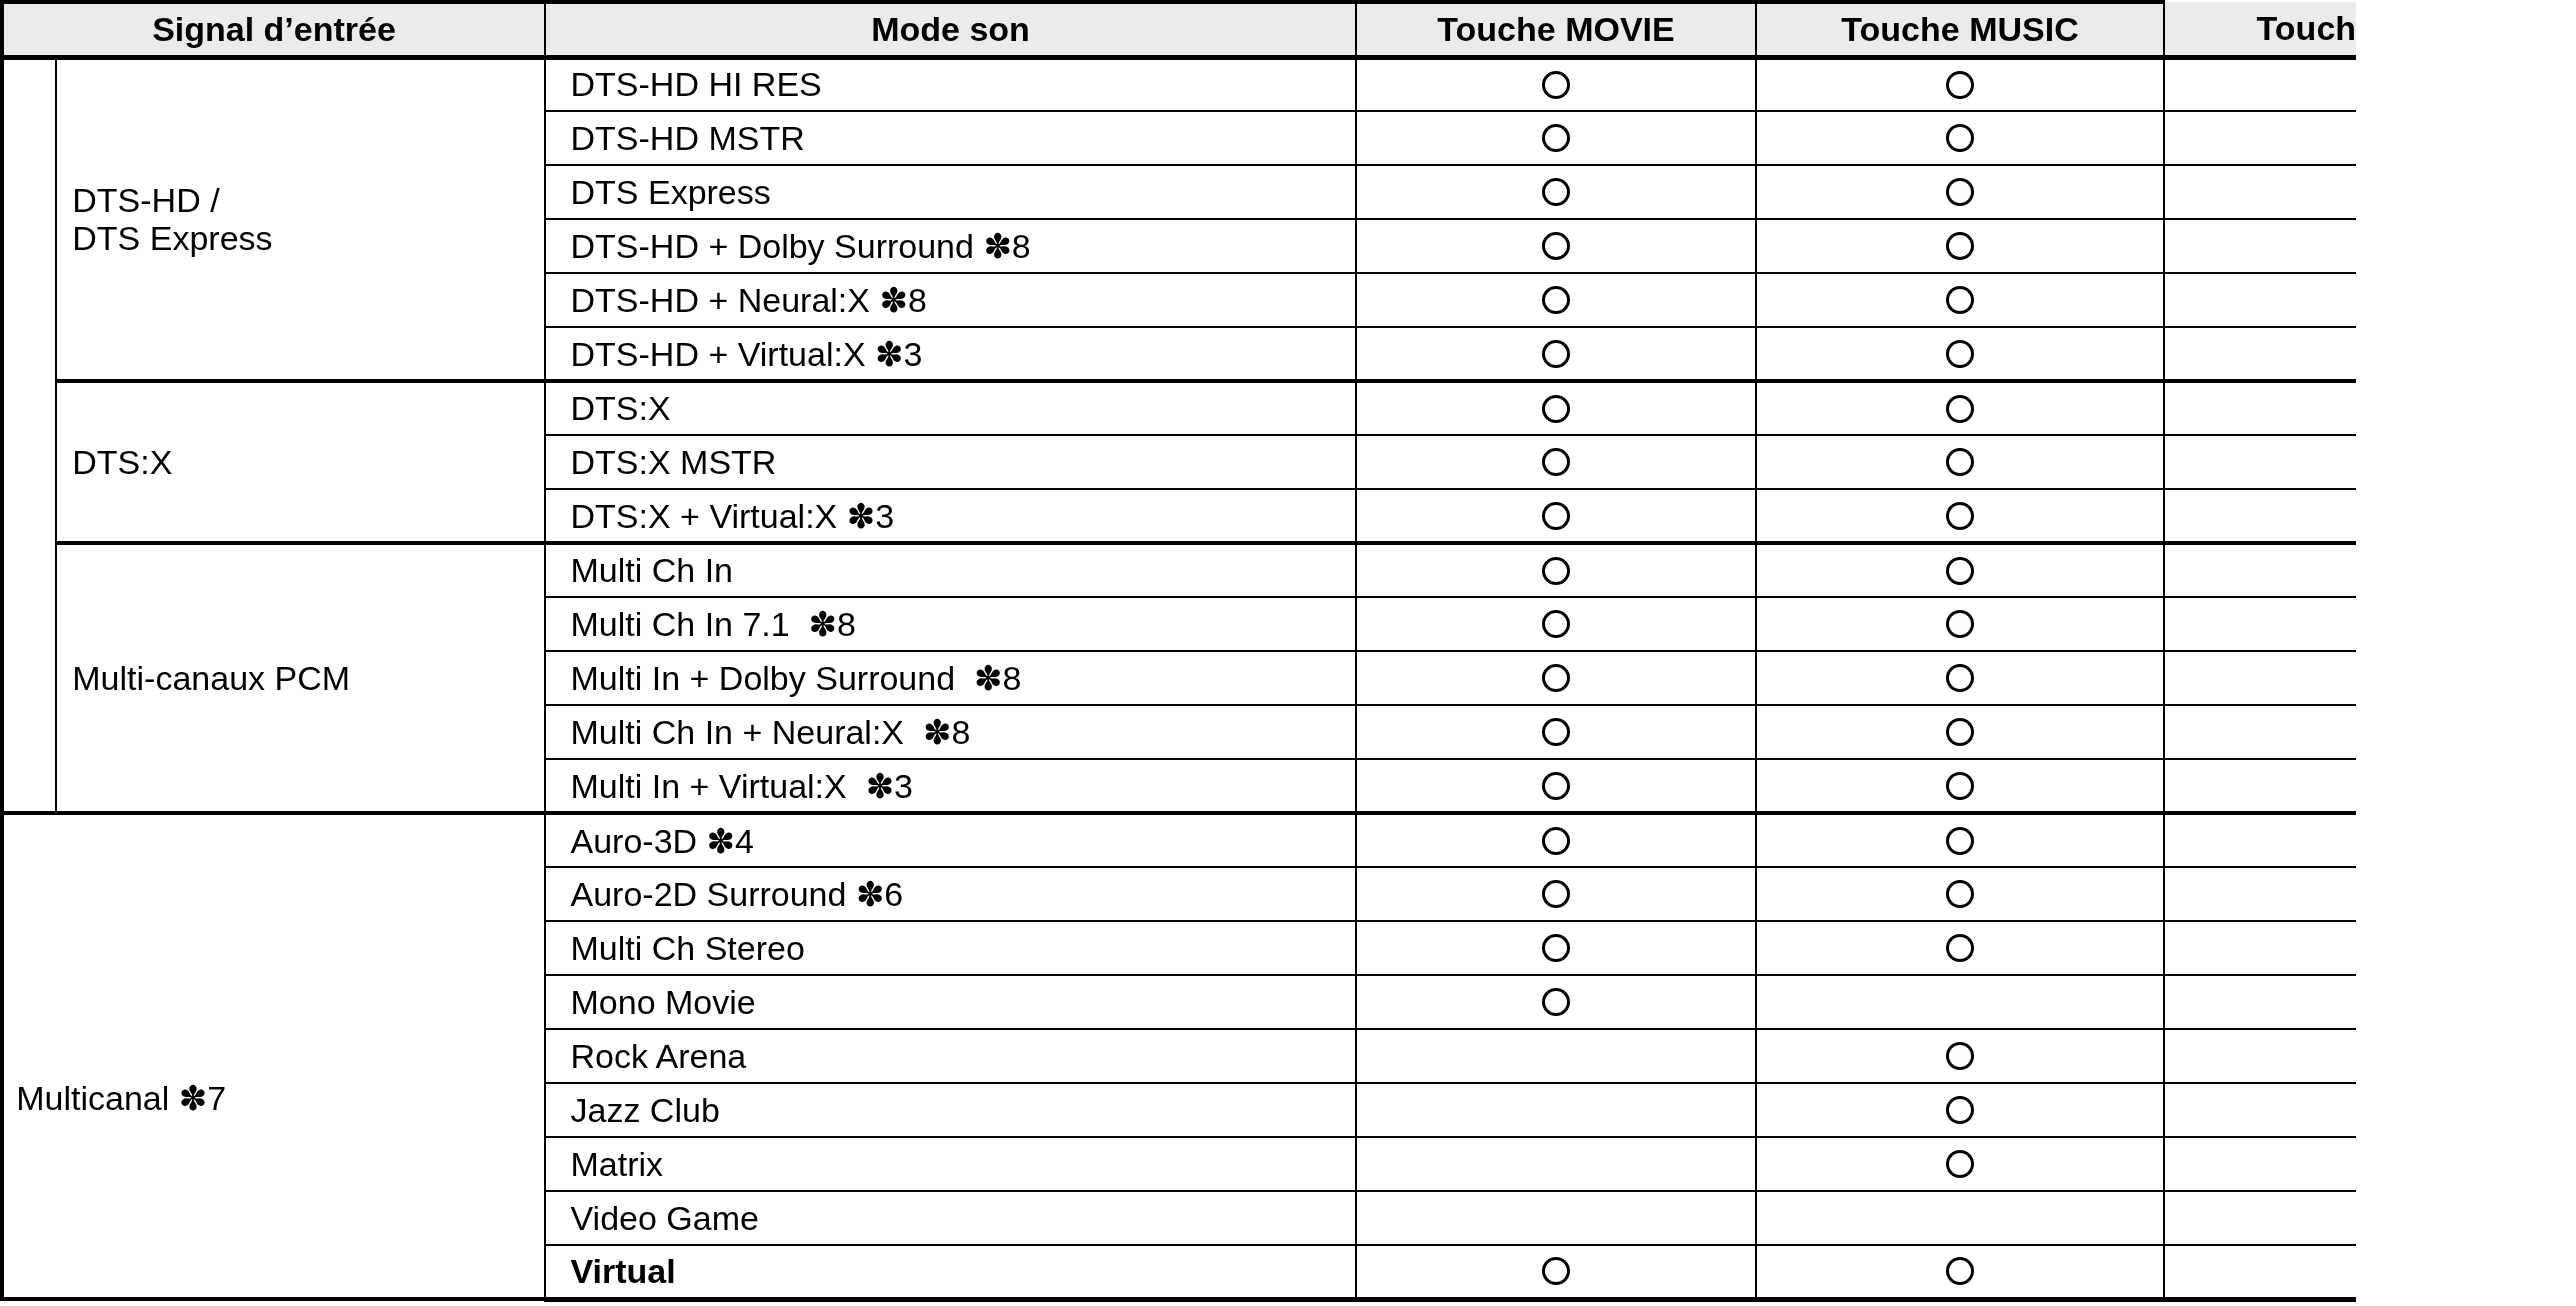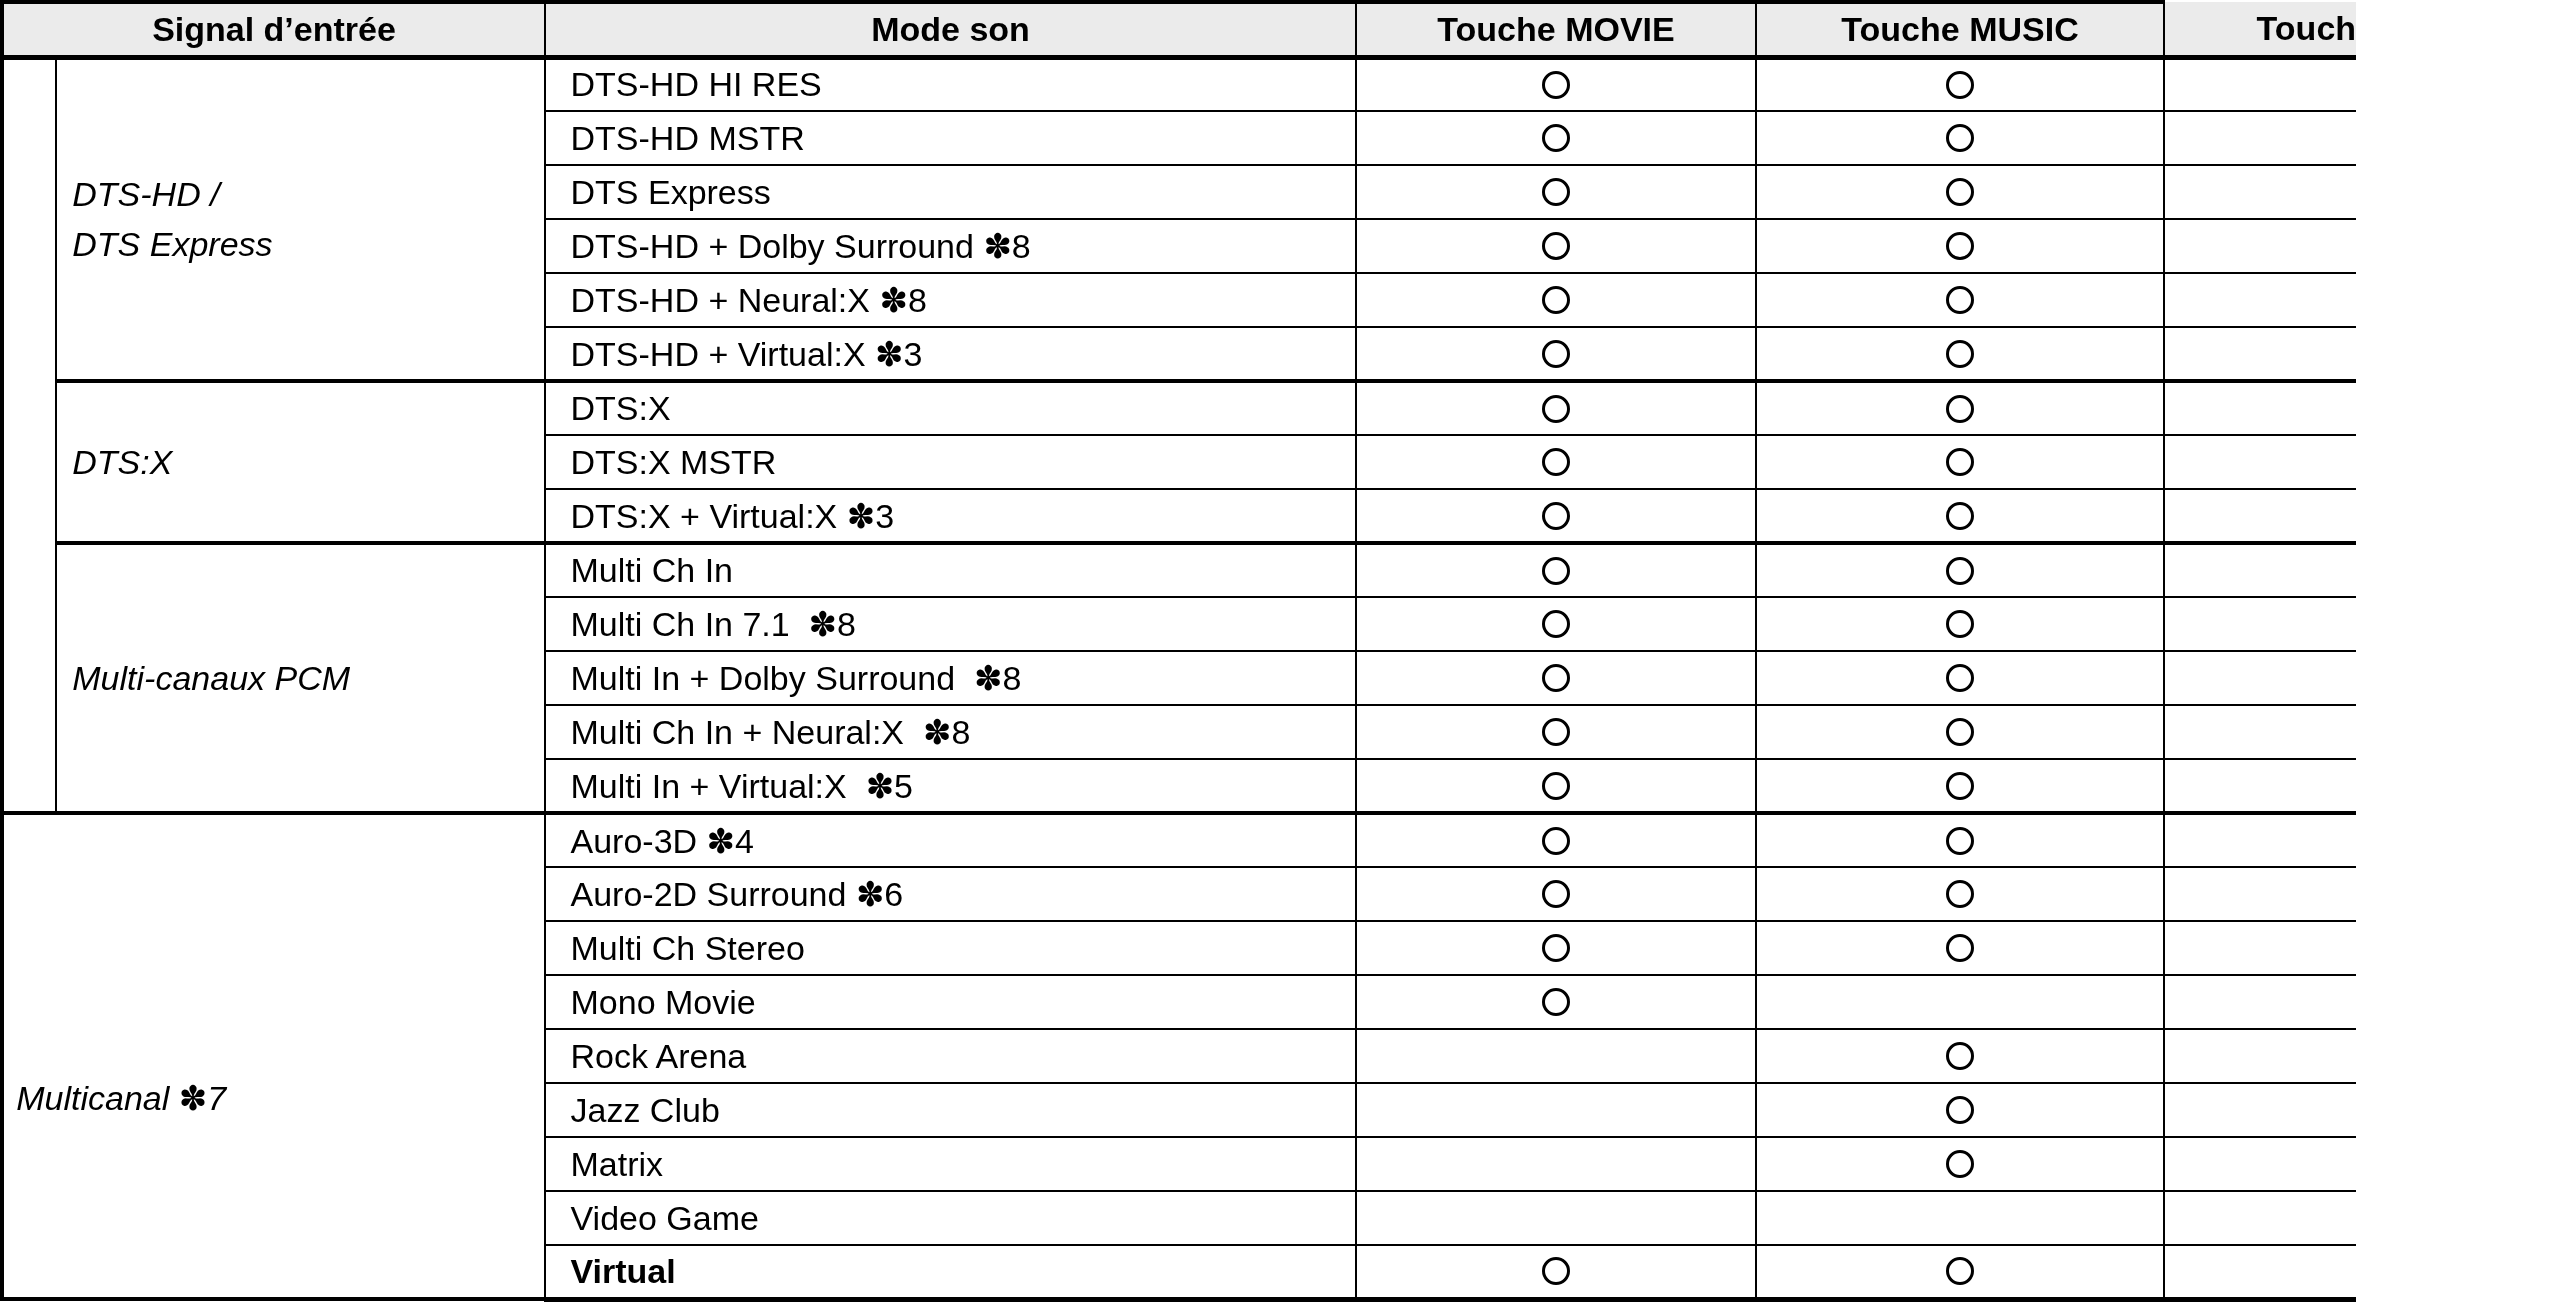--- a/index.html
+++ b/index.html
@@ -31,21 +31,21 @@
 
   td.strip { border-bottom: 4.6px solid #000; }
 
   td.groupcell {
     font-size: 34px;
     text-align: left;
     vertical-align: middle;
     padding-left: 15.3px;
     border-bottom: 4.6px solid #000;
   }
-  .glabel { white-space: pre-line; line-height: 50px; display: inline-block; font-style: italic; }
+  .glabel { white-space: pre-line; line-height: 38px; display: inline-block; }
 
   td.multicanal { padding-left: 12.2px; }
   td.multicanal .glabel { position: relative; top: 42px; }
 
   td.mode {
     font-size: 34px;
     text-align: left;
     vertical-align: middle;
     padding-left: 24.5px;
     white-space: pre;
@@ -166,21 +166,21 @@
           <td class="mark"><span class="circle"></span></td>
           <td class="mark col-last"><span class="circle"></span></td>
         </tr>
         <tr>
           <td class="mode">Multi Ch In + Neural:X  ✽8</td>
           <td class="mark"><span class="circle"></span></td>
           <td class="mark"><span class="circle"></span></td>
           <td class="mark col-last"><span class="circle"></span></td>
         </tr>
         <tr class="group-end">
-          <td class="mode">Multi In + Virtual:X  ✽5</td>
+          <td class="mode">Multi In + Virtual:X  ✽3</td>
           <td class="mark"><span class="circle"></span></td>
           <td class="mark"><span class="circle"></span></td>
           <td class="mark col-last"><span class="circle"></span></td>
         </tr>
         <tr>
           <td rowspan="9" class="groupcell multicanal" colspan="2"><span class="glabel">Multicanal ✽7</span></td>
           <td class="mode">Auro-3D ✽4</td>
           <td class="mark"><span class="circle"></span></td>
           <td class="mark"><span class="circle"></span></td>
           <td class="mark col-last"><span class="circle"></span></td>

